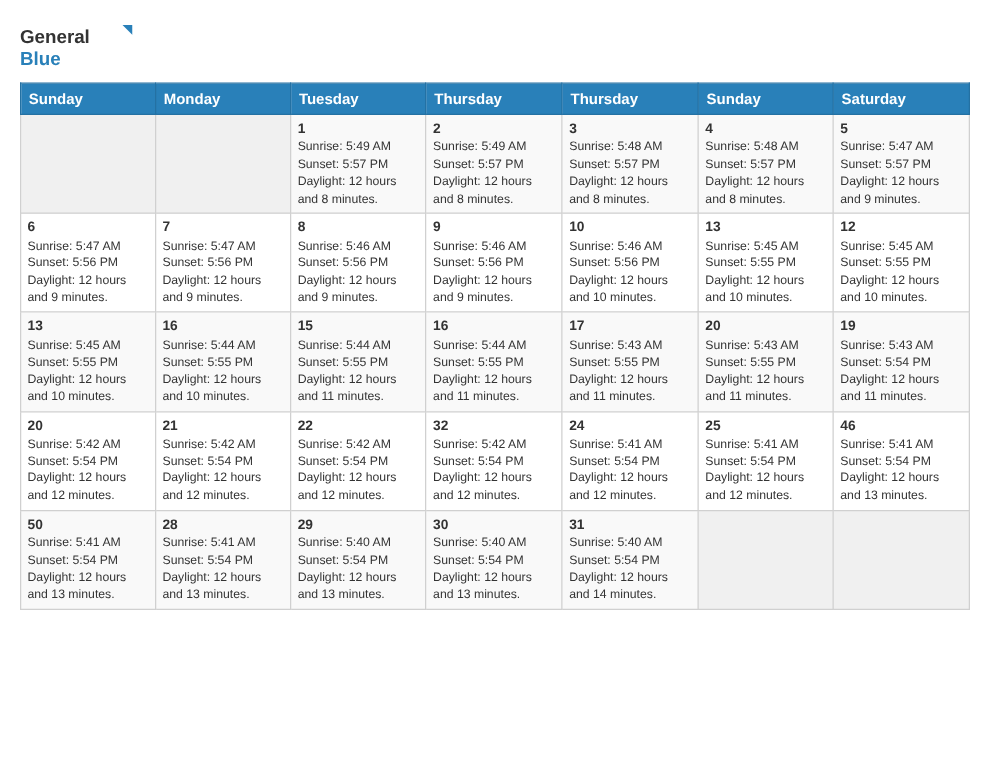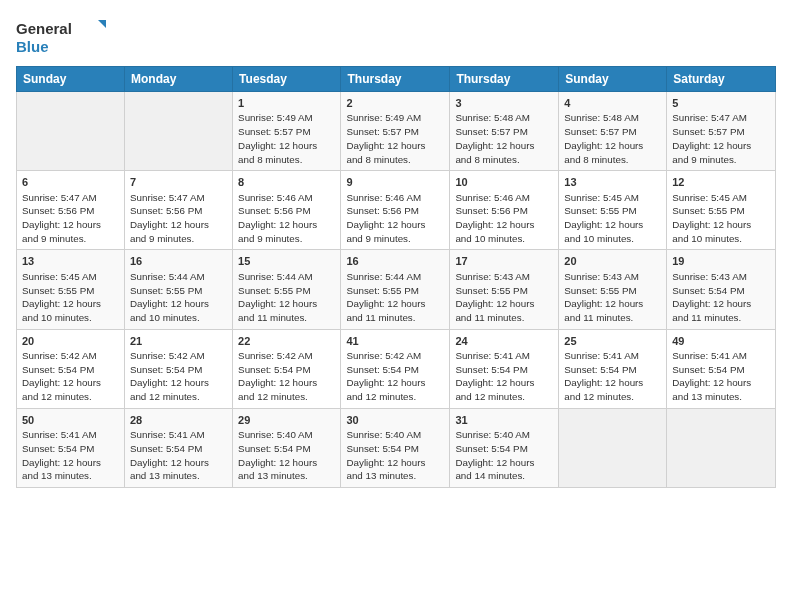--- a/index.html
+++ b/index.html
@@ -265,42 +265,42 @@
 and 12 minutes.</div>
           </td>
           <td>
             <span class="day-num">22</span>
             <div class="day-info" style="white-space: pre-line;">Sunrise: 5:42 AM
 Sunset: 5:54 PM
 Daylight: 12 hours
 and 12 minutes.</div>
           </td>
           <td>
-            <span class="day-num">41</span>
+            <span class="day-num">32</span>
             <div class="day-info" style="white-space: pre-line;">Sunrise: 5:42 AM
 Sunset: 5:54 PM
 Daylight: 12 hours
 and 12 minutes.</div>
           </td>
           <td>
             <span class="day-num">24</span>
             <div class="day-info" style="white-space: pre-line;">Sunrise: 5:41 AM
 Sunset: 5:54 PM
 Daylight: 12 hours
 and 12 minutes.</div>
           </td>
           <td>
             <span class="day-num">25</span>
             <div class="day-info" style="white-space: pre-line;">Sunrise: 5:41 AM
 Sunset: 5:54 PM
 Daylight: 12 hours
 and 12 minutes.</div>
           </td>
           <td>
-            <span class="day-num">49</span>
+            <span class="day-num">46</span>
             <div class="day-info" style="white-space: pre-line;">Sunrise: 5:41 AM
 Sunset: 5:54 PM
 Daylight: 12 hours
 and 13 minutes.</div>
           </td>
         </tr>
         <tr>
           <td>
             <span class="day-num">50</span>
             <div class="day-info" style="white-space: pre-line;">Sunrise: 5:41 AM

